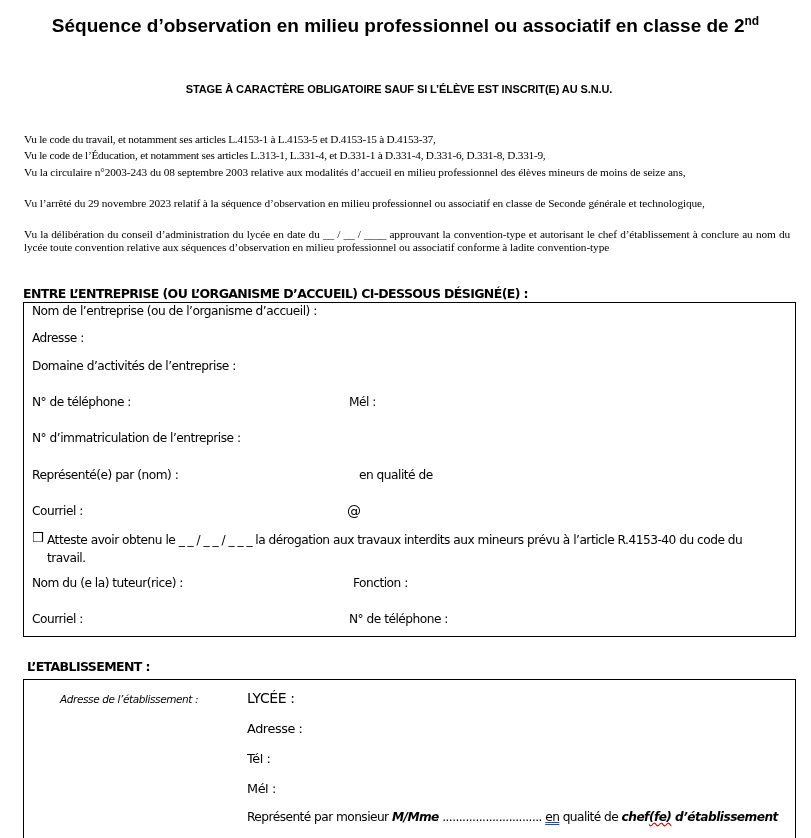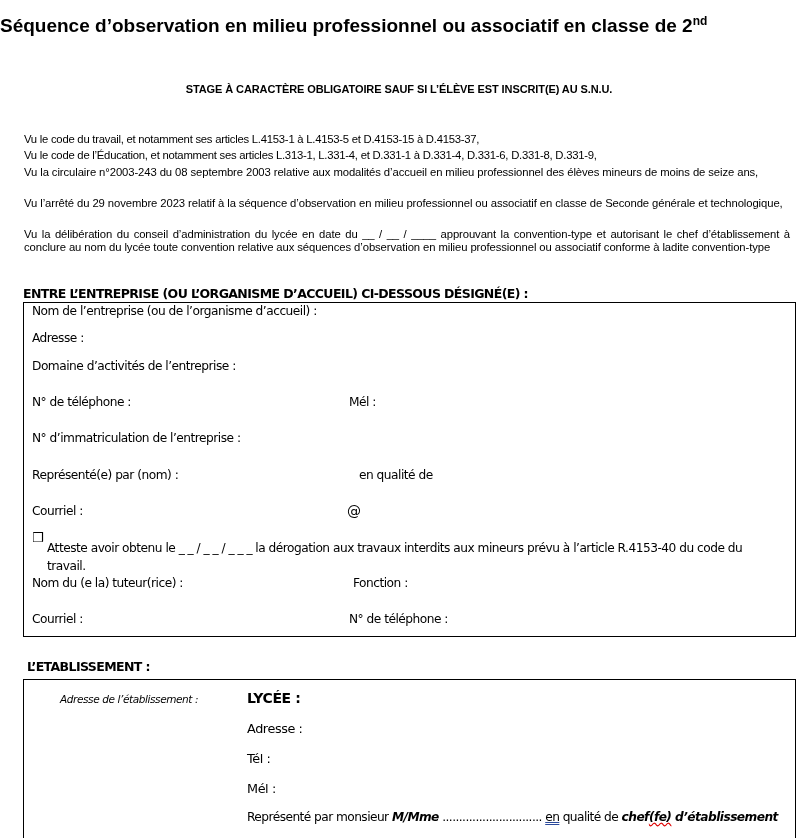--- a/index.html
+++ b/index.html
@@ -1,47 +1,47 @@
 <!DOCTYPE html>
 <html><head>
 <meta charset="utf-8">
 <style>
   html, body { margin: 0; padding: 0; background: #ffffff; }
   body { width: 811px; height: 838px; position: relative; overflow: hidden; color: #000; }
   .abs { position: absolute; }
   .title {
-    left: 0; width: 811px; top: 14px; 
+    left: 0; width: 811px; top: 14px; text-align: center;
     font-family: "Liberation Sans", sans-serif; font-weight: bold;
     font-size: 19px; line-height: 24px;
   }
   .title sup { font-size: 12px; vertical-align: 7px; line-height: 0; }
   .subtitle {
     left: 0; width: 798px; top: 83px; text-align: center;
     font-family: "Liberation Sans", sans-serif; font-weight: bold;
     font-size: 11px; letter-spacing: -0.1px;
   }
   .legal {
     left: 24px; width: 766px;
-    font-family: Liberation Sans, sans-serif; font-size: 11.3px; line-height: 12.5px;
+    font-family: Liberation Serif, serif; font-size: 11.3px; line-height: 12.5px;
     letter-spacing: -0.25px;
   }
   .legal.justify { text-align: justify; letter-spacing: -0.1px; }
   .section-heading {
     font-family: "DejaVu Sans", sans-serif; font-weight: bold; font-size: 12.5px;
     letter-spacing: -0.6px;
   }
   .box { border: 1px solid #000; box-sizing: border-box; }
   .field {
     font-family: "DejaVu Sans", sans-serif; font-size: 12.2px; letter-spacing: -0.5px;
     white-space: nowrap;
   }
-  .field.wrap { white-space: normal; margin-top: 8px; }
+  .field.wrap { white-space: normal; }
   .cb { font-family: "DejaVu Sans", sans-serif; font-size: 13px; font-weight: bold; }
   .italic-small { font-family: "DejaVu Sans", sans-serif; font-style: italic; font-size: 10.5px; letter-spacing: -0.4px; }
-  .lycee { font-family: "DejaVu Sans", sans-serif; font-weight: bold; font-size: 14px; letter-spacing: -0.4px; }
+  .lycee { font-family: "DejaVu Sans", sans-serif; font-weight: normal; font-size: 14px; letter-spacing: -0.4px; }
   .field-lg { font-family: "DejaVu Sans", sans-serif; font-size: 12.8px; letter-spacing: -0.4px; white-space: nowrap; }
   .bi { font-weight: bold; font-style: italic; }
   .dbl-u { text-decoration: underline double #2b4a9b; }
   .squiggle { text-decoration: underline wavy #d00; }
 </style>
 </head>
 <body>
 
 <div class="abs title">
   <span>Séquence d’observation en milieu professionnel ou associatif en classe de 2</span><sup>nd</sup><br>

